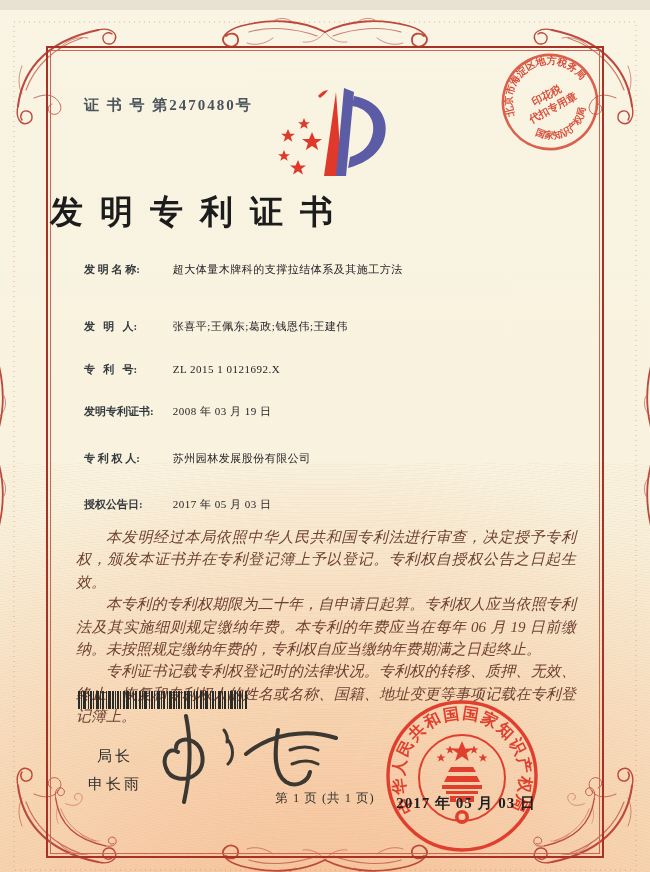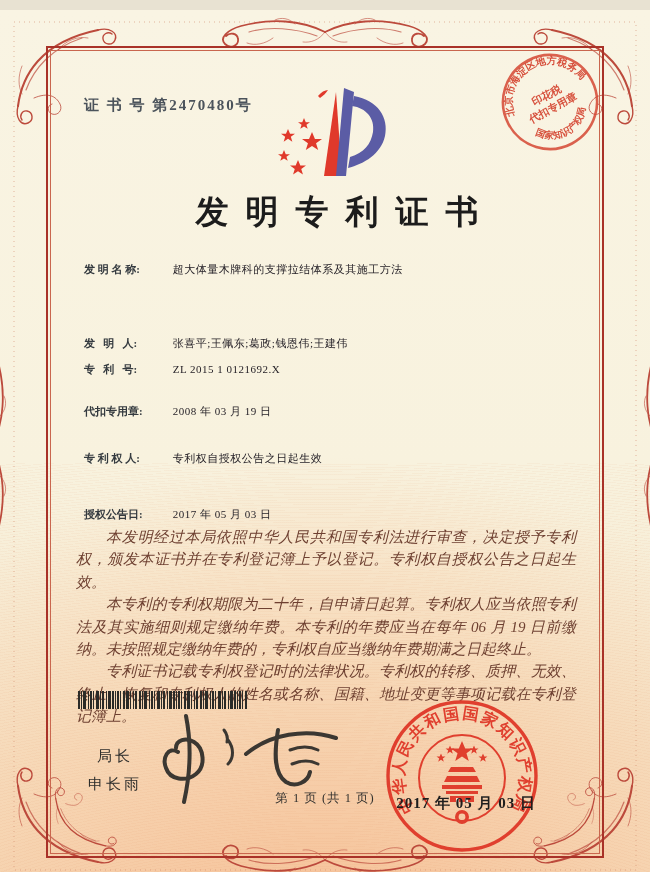--- a/index.html
+++ b/index.html
@@ -15,26 +15,26 @@
     background:repeating-radial-gradient(130% 85% at 50% 135%, rgba(219,126,76,.055) 0 2px, rgba(255,255,255,0) 2px 6px);
   }
   .ornaments{position:absolute;inset:0;z-index:1;}
   .frame{position:absolute;top:36px;left:46px;right:46px;bottom:24px;border:2px solid #a93228;z-index:2;pointer-events:none;}
   .frame::before{content:"";position:absolute;inset:2px;border:1px solid #c9664e;}
   .content{position:absolute;inset:0;z-index:3;}
 
   .cert-no{position:absolute;left:84px;top:86px;font-size:15px;letter-spacing:2px;color:#4b535b;font-weight:600;}
   .logo{position:absolute;left:268px;top:74px;}
   .tax-stamp{position:absolute;left:498px;top:40px;transform:rotate(-28deg);opacity:.92;}
-  .title{position:absolute;left:4px;right:0;top:180px;text-align:center;font-size:33px;font-weight:700;color:#1c1c1c;letter-spacing:17px;text-indent:12px;padding-left:25px;}
+  .title{position:absolute;left:13px;right:0;top:180px;font-size:33px;font-weight:700;color:#1c1c1c;letter-spacing:17px;text-indent:12px;padding-left:25px;}
 
   .field-row{position:absolute;left:84px;width:500px;font-size:11px;white-space:nowrap;}
   .flabel{display:inline-block;min-width:86px;white-space:pre;color:#343a3f;font-weight:600;}
   .fvalue{color:#272329;letter-spacing:.5px;}
-  .r1{top:252px}.r2{top:326px}.r3{top:352px}.r4{top:394px}.r5{top:441px}.r6{top:497px}
+  .r1{top:252px}.r2{top:309px}.r3{top:352px}.r4{top:394px}.r5{top:441px}.r6{top:487px}
 
   .body-text{position:absolute;left:76px;top:516px;width:500px;color:#6e4031;font-style:italic;font-size:15px;line-height:22.4px;}
   .body-text p{margin:0;text-indent:2em;text-align:justify;}
 
   .barcode{position:absolute;left:78px;top:681px;}
   .signoff{position:absolute;left:88px;top:732px;font-size:15px;color:#2d2d2b;line-height:28px;letter-spacing:3px;font-family:"Liberation Sans",sans-serif;text-align:center;}
   .signature{position:absolute;left:150px;top:700px;}
   .seal{position:absolute;left:384px;top:688px;opacity:.95;}
   .seal-date{position:absolute;left:386px;top:784px;width:160px;text-align:center;font-size:15px;font-weight:600;color:#1e1e1e;letter-spacing:1px;}
   .footer{position:absolute;left:0;right:0;top:780px;text-align:center;font-size:12.5px;color:#33312e;letter-spacing:1px;}
@@ -123,26 +123,26 @@
     </div>
     <div class="field-row r2">
       <span class="flabel">发   明   人:</span>
       <span class="fvalue">张喜平;王佩东;葛政;钱恩伟;王建伟</span>
     </div>
     <div class="field-row r3">
       <span class="flabel">专   利   号:</span>
       <span class="fvalue">ZL 2015 1 0121692.X</span>
     </div>
     <div class="field-row r4">
-      <span class="flabel">代扣专用章:</span>
+      <span class="flabel">发明专利证书:</span>
       <span class="fvalue">2008 年 03 月 19 日</span>
     </div>
     <div class="field-row r5">
       <span class="flabel">专 利 权 人:</span>
-      <span class="fvalue">专利权自授权公告之日起生效</span>
+      <span class="fvalue">苏州园林发展股份有限公司</span>
     </div>
     <div class="field-row r6">
       <span class="flabel">授权公告日:</span>
       <span class="fvalue">2017 年 05 月 03 日</span>
     </div>
 
     <div class="body-text">
       <p>本发明经过本局依照中华人民共和国专利法进行审查，决定授予专利权，颁发本证书并在专利登记簿上予以登记。专利权自授权公告之日起生效。</p>
       <p>本专利的专利权期限为二十年，自申请日起算。专利权人应当依照专利法及其实施细则规定缴纳年费。本专利的年费应当在每年 06 月 19 日前缴纳。未按照规定缴纳年费的，专利权自应当缴纳年费期满之日起终止。</p>
       <p>专利证书记载专利权登记时的法律状况。专利权的转移、质押、无效、终止、恢复和专利权人的姓名或名称、国籍、地址变更等事项记载在专利登记簿上。</p>

